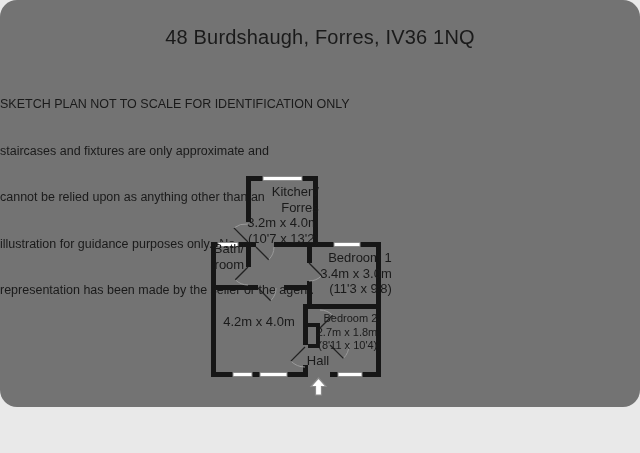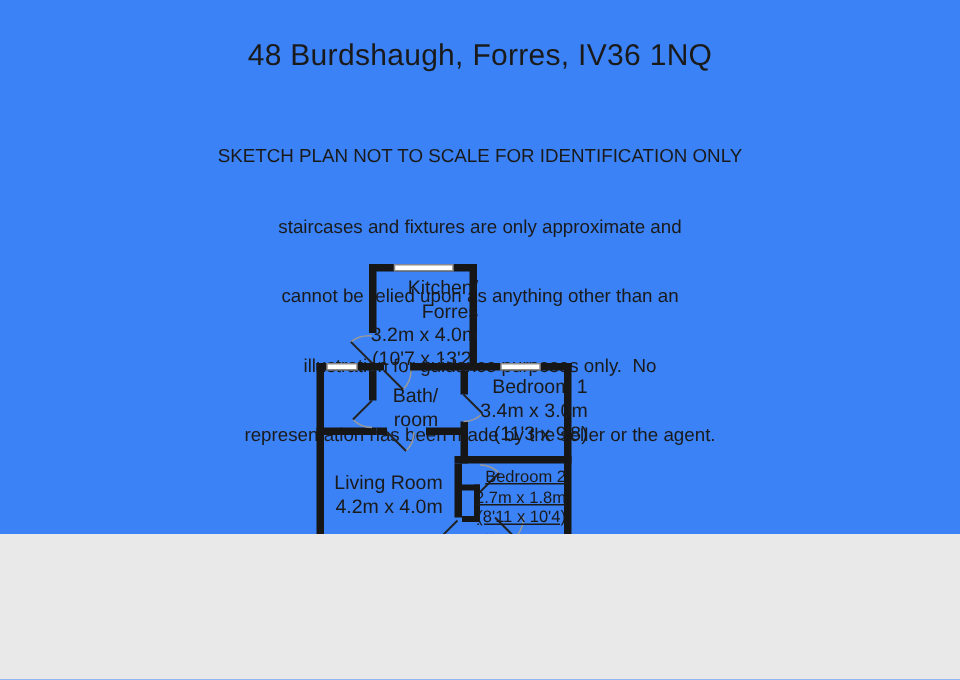--- a/index.html
+++ b/index.html
@@ -1,35 +1,35 @@
 <!DOCTYPE html>
 <html><head>
 <meta charset="utf-8">
 <style>
   html,body{margin:0;padding:0;background:#e9e9e9;}
   .page{
     position:relative;
-    width:640px;height:356px;
-    background:#3b82f6;
+    width:640px;height:407px;
+    background:#737373;
     overflow:hidden;
     font-family:"Liberation Sans", sans-serif;
     color:#1a1a1a;
+    border-radius:17px;
   }
   .title{
     position:absolute;
     left:0;top:26px;width:640px;
     text-align:center;
     font-size:20px;
     font-weight:400;
     letter-spacing:0.2px;
   }
   .disclaimer{
     position:absolute;
     left:0;top:66px;width:640px;
-    text-align:center;
     font-size:12.5px;
     line-height:15.5px;
     white-space:pre;
   }
   .plan-svg{
     position:absolute;
     left:192px;top:163px;
     width:220px;height:245px;
   }
   .room-label{
@@ -37,21 +37,20 @@
     transform:translateX(-50%);
     text-align:right;
     font-size:13px;
     line-height:15.5px;
     white-space:nowrap;
     z-index:3;
   }
   .room-label.small{
     font-size:11px;
     line-height:13.5px;
-    text-decoration:underline;
   }
   .wall{fill:#161616;}
   .win{fill:#ffffff;stroke:#8a8a8a;stroke-width:1;}
   .leaf{stroke:#222222;stroke-width:1.3;fill:none;}
   .swing{stroke:#9a9a9a;stroke-width:1;fill:none;}
   .arrow{fill:#ffffff;stroke:#8a8a8a;stroke-width:1.2;}
 </style>
 </head>
 <body>
 
@@ -144,33 +143,32 @@
     <path class="arrow" d="M318.5,378 L326,386.5 L321.5,386.5 L321.5,395 L315.5,395 L315.5,386.5 L311,386.5 Z"></path>
   </svg>
 
   <div class="room-label" style="left:283px;top:184px;">
     <div>Kitchen/</div>
     <div>Forres</div>
     <div>3.2m x 4.0m</div>
     <div>(10'7 x 13'2)</div>
   </div>
 
-  <div class="room-label" style="left:229px;top:256px;margin-left:48px;">
+  <div class="room-label" style="left:229px;top:241px;">
     <div>Bath/</div>
     <div>room</div>
   </div>
 
   <div class="room-label" style="left:356px;top:250px;">
     <div>Bedroom 1</div>
     <div>3.4m x 3.0m</div>
     <div>(11'3 x 9'8)</div>
   </div>
 
   <div class="room-label" style="left:259px;top:314px;">
-    <div>Living Room</div>
     <div>4.2m x 4.0m</div>
   </div>
 
   <div class="room-label small" style="left:347px;top:312px;">
     <div>Bedroom 2</div>
     <div>2.7m x 1.8m</div>
     <div>(8'11 x 10'4)</div>
   </div>
 
   <div class="room-label" style="left:318px;top:353px;">

